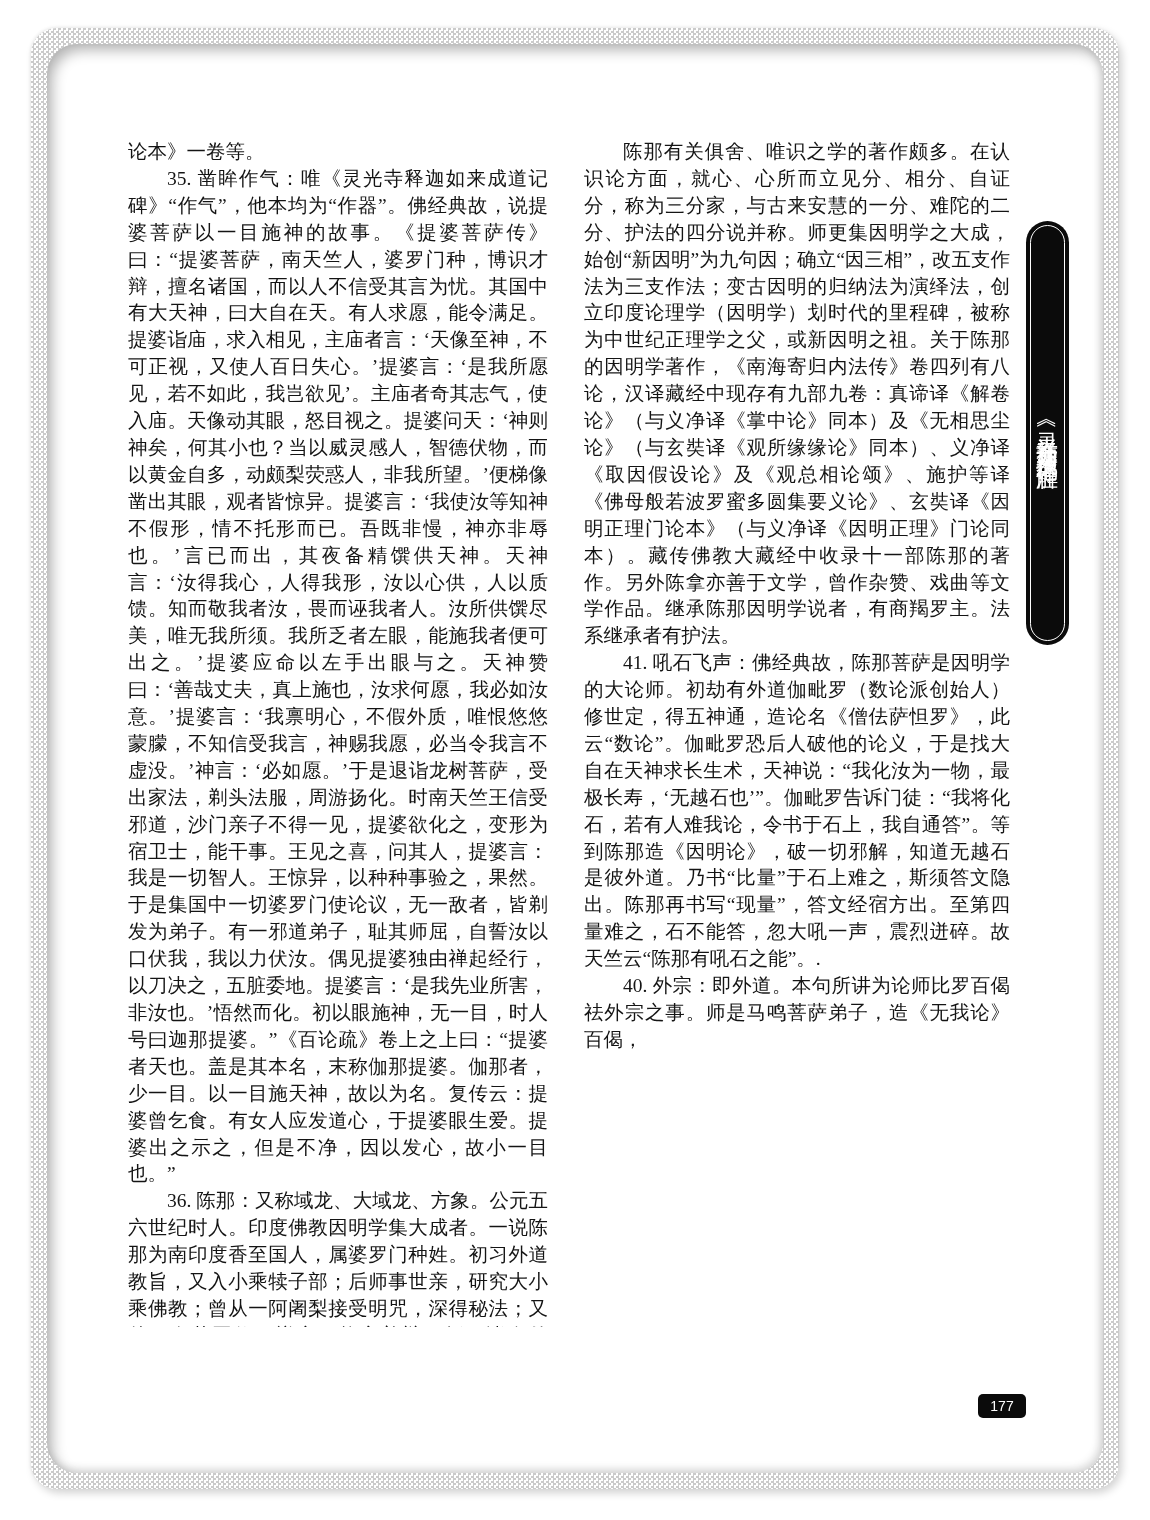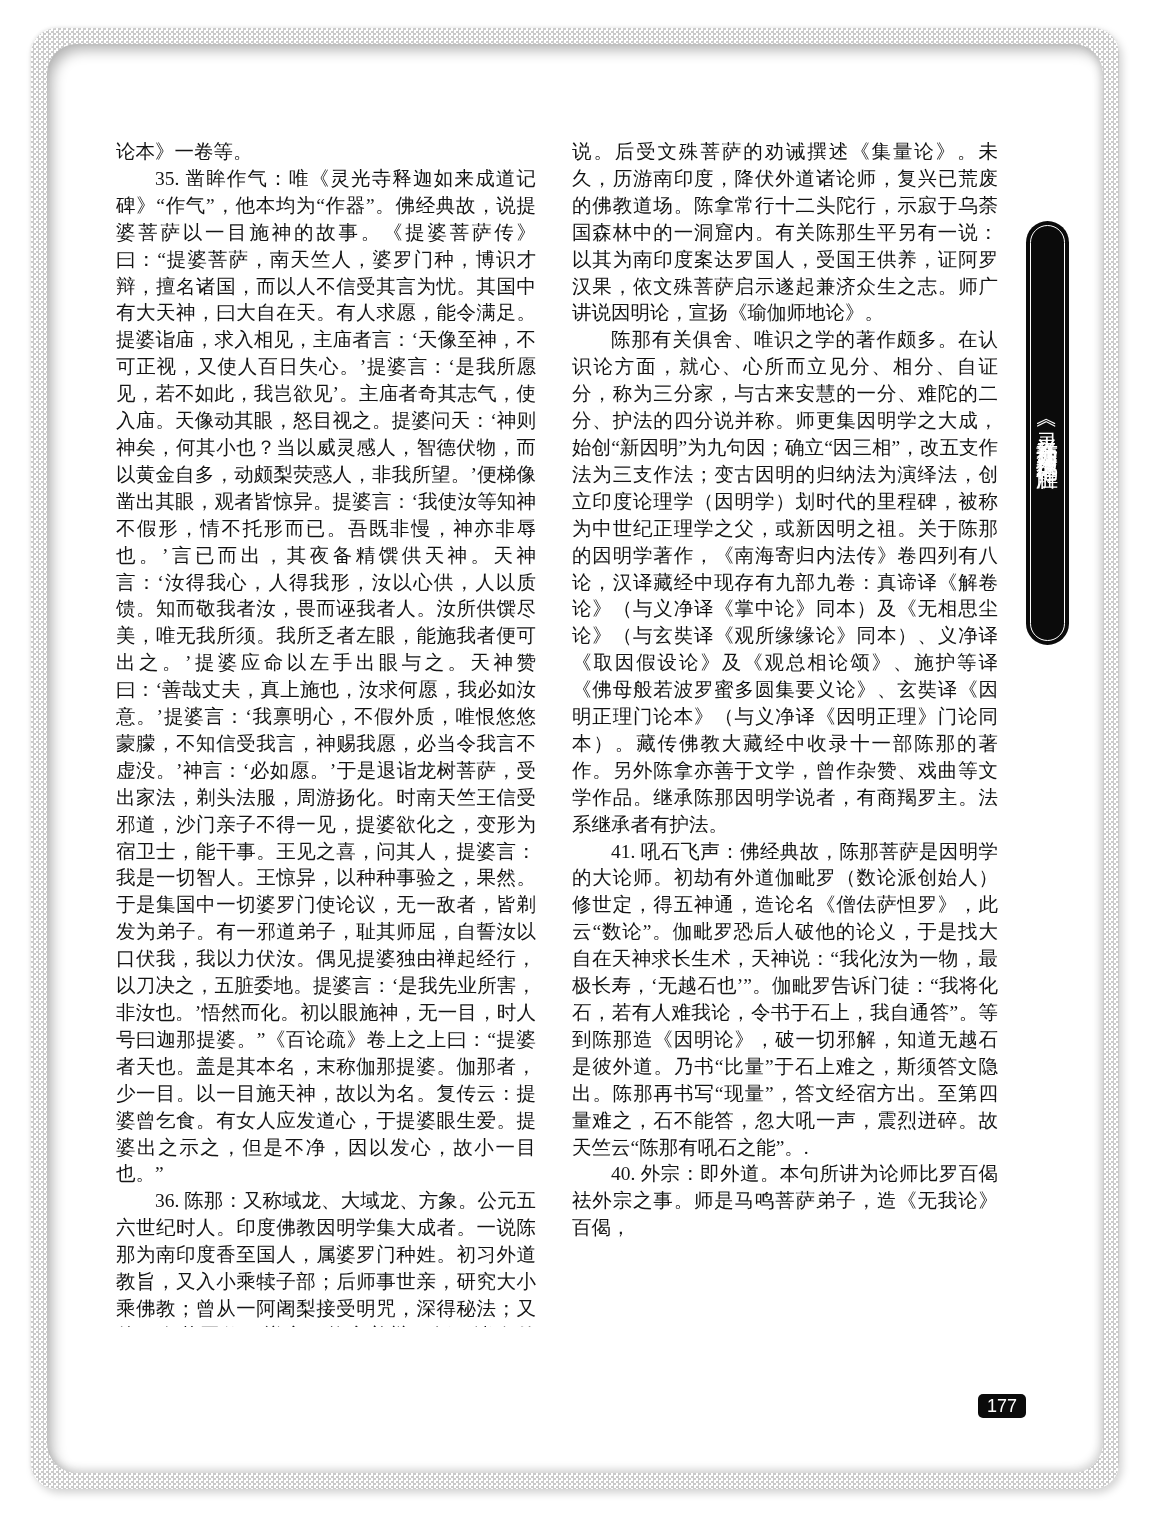--- a/index.html
+++ b/index.html
@@ -18,21 +18,21 @@
     box-shadow:3px 4px 8px rgba(0,0,0,0.18), -1px -1px 3px rgba(0,0,0,0.06);
   }
   
   .page-inner{
     position:absolute;inset:16px;
     background:#ffffff;border-radius:30px;
     box-shadow:inset 5px 6px 14px rgba(0,0,0,0.30), inset -3px -4px 9px rgba(0,0,0,0.12);
   }
   
   .columns{
-    position:absolute;left:116px;top:139px;width:882px;
+    position:absolute;left:128px;top:139px;width:882px;
     display:flex;gap:36px;
   }
   .col{height:1188px;overflow:hidden;}
   .col-left{width:424px;}
   .col-right{width:430px;}
   .para{
     margin:0;
     font-size:19.5px;line-height:26.9px;
     text-align:justify;
     word-break:break-all;
@@ -55,39 +55,38 @@
     letter-spacing:3px;white-space:nowrap;
     font-family:"Liberation Serif","DejaVu Serif",serif;
   }
   
   .page-num{
     position:absolute;left:978px;top:1394px;width:48px;height:24px;
     background:#0b0b0b;border-radius:5px;
     display:flex;align-items:center;justify-content:center;
   }
   .page-num span{
-    color:#ffffff;font-size:18px;line-height:1;
+    color:#ffffff;font-size:14px;line-height:1;
     font-family:"Liberation Sans","DejaVu Sans",sans-serif;
   }
 </style>
 </head>
 <body>
 
 <div class="frame">
   <div class="page-inner"></div>
 </div>
 
 <div class="columns">
   <div class="col col-left">
     <p class="para noindent">论本》一卷等。</p>
     <p class="para">35. 凿眸作气：唯《灵光寺释迦如来成道记碑》“作气”，他本均为“作器”。佛经典故，说提婆菩萨以一目施神的故事。《提婆菩萨传》曰：“提婆菩萨，南天竺人，婆罗门种，博识才辩，擅名诸国，而以人不信受其言为忧。其国中有大天神，曰大自在天。有人求愿，能令满足。提婆诣庙，求入相见，主庙者言：‘天像至神，不可正视，又使人百日失心。’提婆言：‘是我所愿见，若不如此，我岂欲见’。主庙者奇其志气，使入庙。天像动其眼，怒目视之。提婆问天：‘神则神矣，何其小也？当以威灵感人，智德伏物，而以黄金自多，动颇梨荧惑人，非我所望。’便梯像凿出其眼，观者皆惊异。提婆言：‘我使汝等知神不假形，情不托形而已。吾既非慢，神亦非辱也。’言已而出，其夜备精馔供天神。天神言：‘汝得我心，人得我形，汝以心供，人以质馈。知而敬我者汝，畏而诬我者人。汝所供馔尽美，唯无我所须。我所乏者左眼，能施我者便可出之。’提婆应命以左手出眼与之。天神赞曰：‘善哉丈夫，真上施也，汝求何愿，我必如汝意。’提婆言：‘我禀明心，不假外质，唯恨悠悠蒙朦，不知信受我言，神赐我愿，必当令我言不虚没。’神言：‘必如愿。’于是退诣龙树菩萨，受出家法，剃头法服，周游扬化。时南天竺王信受邪道，沙门亲子不得一见，提婆欲化之，变形为宿卫士，能干事。王见之喜，问其人，提婆言：我是一切智人。王惊异，以种种事验之，果然。于是集国中一切婆罗门使论议，无一敌者，皆剃发为弟子。有一邪道弟子，耻其师屈，自誓汝以口伏我，我以力伏汝。偶见提婆独由禅起经行，以刀决之，五脏委地。提婆言：‘是我先业所害，非汝也。’悟然而化。初以眼施神，无一目，时人号曰迦那提婆。”《百论疏》卷上之上曰：“提婆者天也。盖是其本名，末称伽那提婆。伽那者，少一目。以一目施天神，故以为名。复传云：提婆曾乞食。有女人应发道心，于提婆眼生爱。提婆出之示之，但是不净，因以发心，故小一目也。”</p>
     <p class="para">36. 陈那：又称域龙、大域龙、方象。公元五六世纪时人。印度佛教因明学集大成者。一说陈那为南印度香至国人，属婆罗门种姓。初习外道教旨，又入小乘犊子部；后师事世亲，研究大小乘佛教；曾从一阿阇梨接受明咒，深得秘法；又曾至乌荼国修习禅定。能言善辩，折服诸多外道，因与尼夜耶派的辩论而著称于世。陈拿曾在那烂陀寺讲说俱舍、唯识、因明学</p>
   </div>
   <div class="col col-right">
-    <p class="para noindent">说。后受文殊菩萨的劝诫撰述《集量论》。未久，历游南印度，降伏外道诸论师，复兴已荒废的佛教道场。陈拿常行十二头陀行，示寂于乌荼国森林中的一洞窟内。有关陈那生平另有一说：以其为南印度案达罗国人，受国王供养，证阿罗汉果，依文殊菩萨启示遂起兼济众生之志。师广讲说因明论，宣扬《瑜伽师地论》。</p>
     <p class="para">陈那有关俱舍、唯识之学的著作颇多。在认识论方面，就心、心所而立见分、相分、自证分，称为三分家，与古来安慧的一分、难陀的二分、护法的四分说并称。师更集因明学之大成，始创“新因明”为九句因；确立“因三相”，改五支作法为三支作法；变古因明的归纳法为演绎法，创立印度论理学（因明学）划时代的里程碑，被称为中世纪正理学之父，或新因明之祖。关于陈那的因明学著作，《南海寄归内法传》卷四列有八论，汉译藏经中现存有九部九卷：真谛译《解卷论》（与义净译《掌中论》同本）及《无相思尘论》（与玄奘译《观所缘缘论》同本）、义净译《取因假设论》及《观总相论颂》、施护等译《佛母般若波罗蜜多圆集要义论》、玄奘译《因明正理门论本》（与义净译《因明正理》门论同本）。藏传佛教大藏经中收录十一部陈那的著作。另外陈拿亦善于文学，曾作杂赞、戏曲等文学作品。继承陈那因明学说者，有商羯罗主。法系继承者有护法。</p>
     <p class="para">41. 吼石飞声：佛经典故，陈那菩萨是因明学的大论师。初劫有外道伽毗罗（数论派创始人）修世定，得五神通，造论名《僧佉萨怛罗》，此云“数论”。伽毗罗恐后人破他的论义，于是找大自在天神求长生术，天神说：“我化汝为一物，最极长寿，‘无越石也’”。伽毗罗告诉门徒：“我将化石，若有人难我论，令书于石上，我自通答”。等到陈那造《因明论》，破一切邪解，知道无越石是彼外道。乃书“比量”于石上难之，斯须答文隐出。陈那再书写“现量”，答文经宿方出。至第四量难之，石不能答，忽大吼一声，震烈迸碎。故天竺云“陈那有吼石之能”。.</p>
     <p class="para">40. 外宗：即外道。本句所讲为论师比罗百偈祛外宗之事。师是马鸣菩萨弟子，造《无我论》百偈，</p>
   </div>
 </div>
 
 <div class="capsule">
   <span class="vtext">《灵光寺释迦如来成道记》注解</span>
 </div>
 

